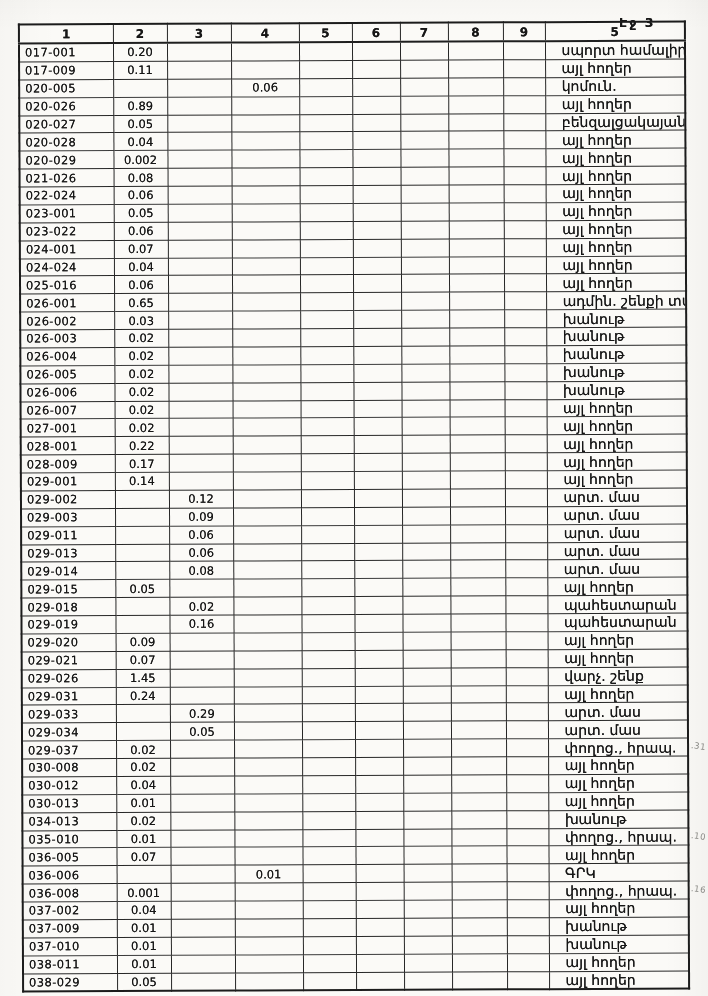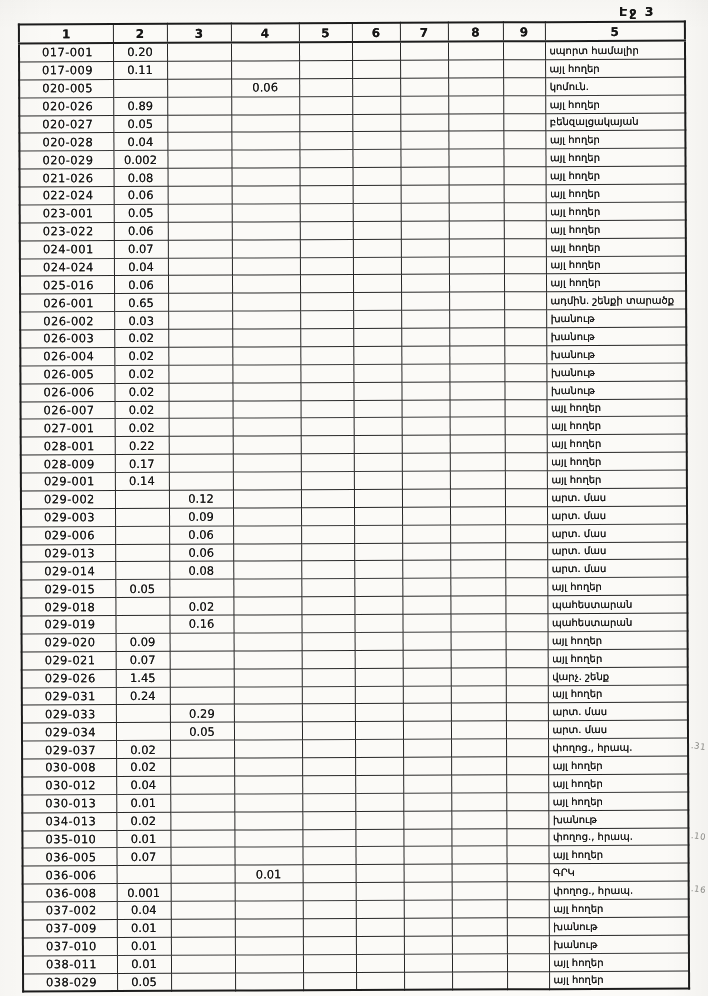--- a/index.html
+++ b/index.html
@@ -14,21 +14,21 @@
   
   body::before{
     content:"";
     position:absolute; inset:0;
     background:
       linear-gradient(90deg, rgba(0,0,0,0.02), transparent 8%, transparent 94%, rgba(0,0,0,0.03)),
       linear-gradient(rgba(0,0,0,0.02), transparent 3%);
     pointer-events:none;
   }
   .page-label{
-    position:absolute; top:4px; left:619px;
+    position:absolute; top:15px; left:619px;
     font-size:12.5px; font-weight:bold; letter-spacing:2px;
     text-shadow:0 0 0.6px rgba(0,0,0,.8);
   }
   .table-wrap{
     position:absolute; left:20px; top:22px;
     transform:rotate(-0.25deg);
     transform-origin:50% 50%;
   }
   table{
     border-collapse:collapse; table-layout:fixed;
@@ -40,23 +40,23 @@
     overflow:hidden; white-space:nowrap;
     padding:0;
     text-shadow:0 0 0.5px rgba(10,10,10,.85);
   }
   table{ border:2px solid #1c1c1c; }
   thead th{
     height:17px; font-size:12px; font-weight:bold; text-align:center;
     border-bottom:2px solid #1f1f1f;
   }
   tbody td{ height:16.88px; font-size:11.5px; }
-  td.c1{ text-align:left; padding-left:22px; letter-spacing:0.4px; }
+  td.c1{ text-align:left; padding-left:5px; letter-spacing:0.4px; }
   td.c2, td.c3, td.c4{ text-align:center; }
-  td.c10{ text-align:left; padding-left:4px; font-size:10px; }
+  td.c10{ text-align:left; padding-left:16px; font-size:14px; }
   
   tbody tr:nth-child(3n) td{ border-bottom-color:#3a3a3a; }
   tbody tr:nth-child(4n+1) td{ border-bottom-width:1.4px; }
   .margin-mark{
     position:absolute; left:691px;
     font-size:8.5px; color:#8a8a86;
     transform:rotate(8deg);
     letter-spacing:0.5px;
   }
 </style>
@@ -412,21 +412,21 @@
           <td class="c3">0.09</td>
           <td class="c4"></td>
           <td class="c5"></td>
           <td class="c6"></td>
           <td class="c7"></td>
           <td class="c8"></td>
           <td class="c9"></td>
           <td class="c10">արտ. մաս</td>
         </tr>
         <tr>
-          <td class="c1">029-006</td>
+          <td class="c1">029-011</td>
           <td class="c2"></td>
           <td class="c3">0.06</td>
           <td class="c4"></td>
           <td class="c5"></td>
           <td class="c6"></td>
           <td class="c7"></td>
           <td class="c8"></td>
           <td class="c9"></td>
           <td class="c10">արտ. մաս</td>
         </tr>

